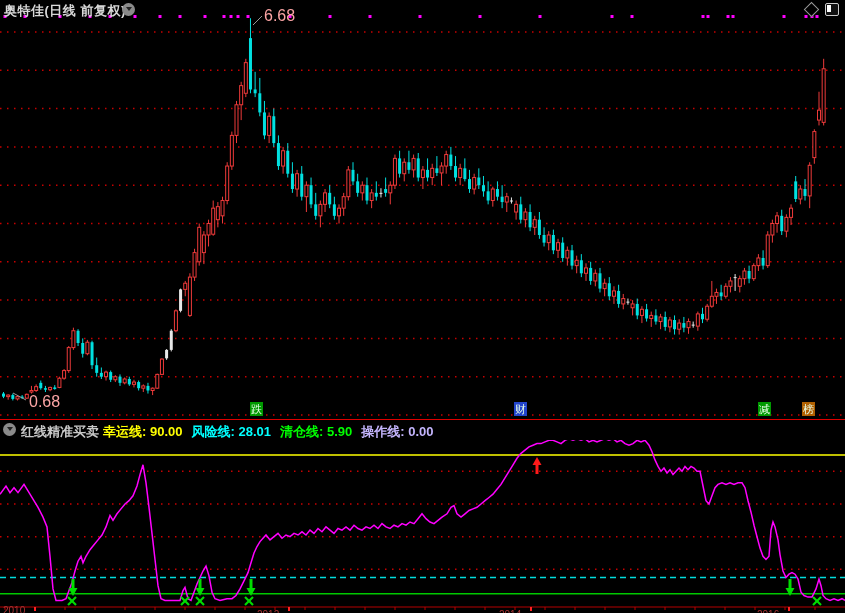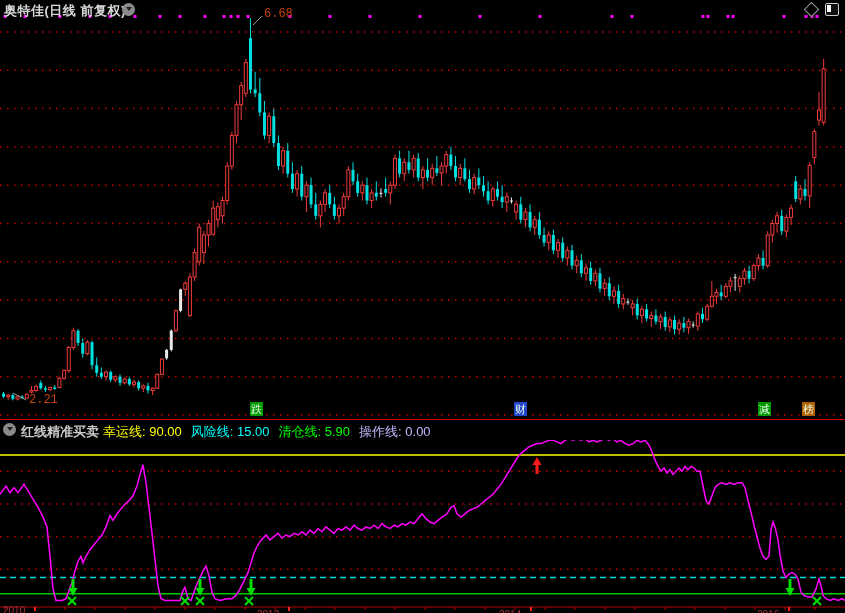--- a/index.html
+++ b/index.html
@@ -11,33 +11,33 @@
   .chev-circle{position:absolute;display:inline-block;width:13px;height:13px;border-radius:50%;background:#8a8a8a;}
   .chev-circle i{position:absolute;left:3.5px;top:4px;width:0;height:0;border-left:3px solid transparent;
       border-right:3px solid transparent;border-top:4px solid #222;}
   #title-chev{top:3px;left:122px;}
   .diamond-icon{position:absolute;top:4px;right:28px;width:9px;height:9px;border:1px solid #999;transform:rotate(45deg);background:#000;}
   .layout-icon{position:absolute;top:3px;right:6px;width:12px;height:11px;border:1px solid #ccc;border-radius:2px;background:#111;}
   .layout-icon span{position:absolute;left:1px;top:1px;width:4px;height:7px;background:#fff;}
   
   #main-chart{position:absolute;top:0;left:0;}
   #ind-chart{position:absolute;top:440px;left:0;}
-  .price-label{position:absolute;color:#c2410c;font-size:12px;z-index:4;font-family:Liberation Mono, monospace;}
+  .price-label{position:absolute;color:#fca5a5;font-size:16px;z-index:4;}
   #hi-label{left:264px;top:7px;}
   #lo-label{left:29px;top:393px;}
   .divider{position:absolute;top:419px;left:0;width:845px;height:1px;background:#dd0000;}
   
   .badge{position:absolute;top:402px;width:13px;height:14px;line-height:14px;text-align:center;
          color:#e8ffe8;font-size:11px;z-index:4;}
   
   .ind-header{position:absolute;top:421px;left:0;width:784px;height:18px;font-size:13px;font-weight:bold;z-index:5;}
   #ind-chev{top:2px;left:3px;}
   .ind-name{position:absolute;left:21px;top:2px;color:#c8c8c8;}
   .ind-params{position:absolute;left:103px;top:2px;white-space:nowrap;}
-  .ind-params b{font-weight:normal;margin-right:9px;}
+  .ind-params b{font-weight:bold;margin-right:9px;}
 </style>
 </head>
 <body>
 
 <div id="app">
 
   <svg id="main-chart" width="845" height="420" viewBox="0 0 845 420">
       <g>
         <line x1="0" x2="845" y1="32" y2="32" stroke="#c80000" stroke-width="1.5" stroke-dasharray="1.5,5.5"></line>
         <line x1="0" x2="845" y1="70.3" y2="70.3" stroke="#c80000" stroke-width="1.5" stroke-dasharray="1.5,5.5"></line>
@@ -449,30 +449,30 @@
     <span class="chev-circle" id="title-chev">
         <i></i>
       </span>
     <span class="diamond-icon"></span>
     <span class="layout-icon">
         <span></span>
       </span>
   </div>
 
   <div class="price-label" id="hi-label">6.68</div>
-  <div class="price-label" id="lo-label">2.21</div>
+  <div class="price-label" id="lo-label">0.68</div>
 
   <div class="divider"></div>
 
   <div class="ind-header">
     <span class="chev-circle" id="ind-chev">
         <i></i>
       </span>
     <span class="ind-name">红线精准买卖</span>
-    <span class="ind-params" id="ind-params"><b style="color: rgb(255, 255, 0);">幸运线: 90.00</b><b style="color: rgb(0, 255, 255);">风险线: 15.00</b><b style="color: rgb(0, 255, 0);">清仓线: 5.90</b><b style="color: #c4b5fd;">操作线: 0.00</b></span>
+    <span class="ind-params" id="ind-params"><b style="color: rgb(255, 255, 0);">幸运线: 90.00</b><b style="color: rgb(0, 255, 255);">风险线: 28.01</b><b style="color: rgb(0, 255, 0);">清仓线: 5.90</b><b style="color: #c4b5fd;">操作线: 0.00</b></span>
   </div>
 
   <svg id="ind-chart" width="845" height="173" viewBox="0 0 845 173">
       <g>
         <line x1="0" x2="845" y1="31.3333" y2="31.3333" stroke="#c80000" stroke-width="1.5" stroke-dasharray="1.5,5.5"></line>
         <line x1="0" x2="845" y1="63.9999" y2="63.9999" stroke="#c80000" stroke-width="1.5" stroke-dasharray="1.5,5.5"></line>
         <line x1="0" x2="845" y1="96.6665" y2="96.6665" stroke="#c80000" stroke-width="1.5" stroke-dasharray="1.5,5.5"></line>
         <line x1="0" x2="845" y1="129.3331" y2="129.3331" stroke="#c80000" stroke-width="1.5" stroke-dasharray="1.5,5.5"></line>
       </g>
       <line x1="0" x2="845" y1="15" y2="15" stroke="#ffff00" stroke-width="1.5"></line>

